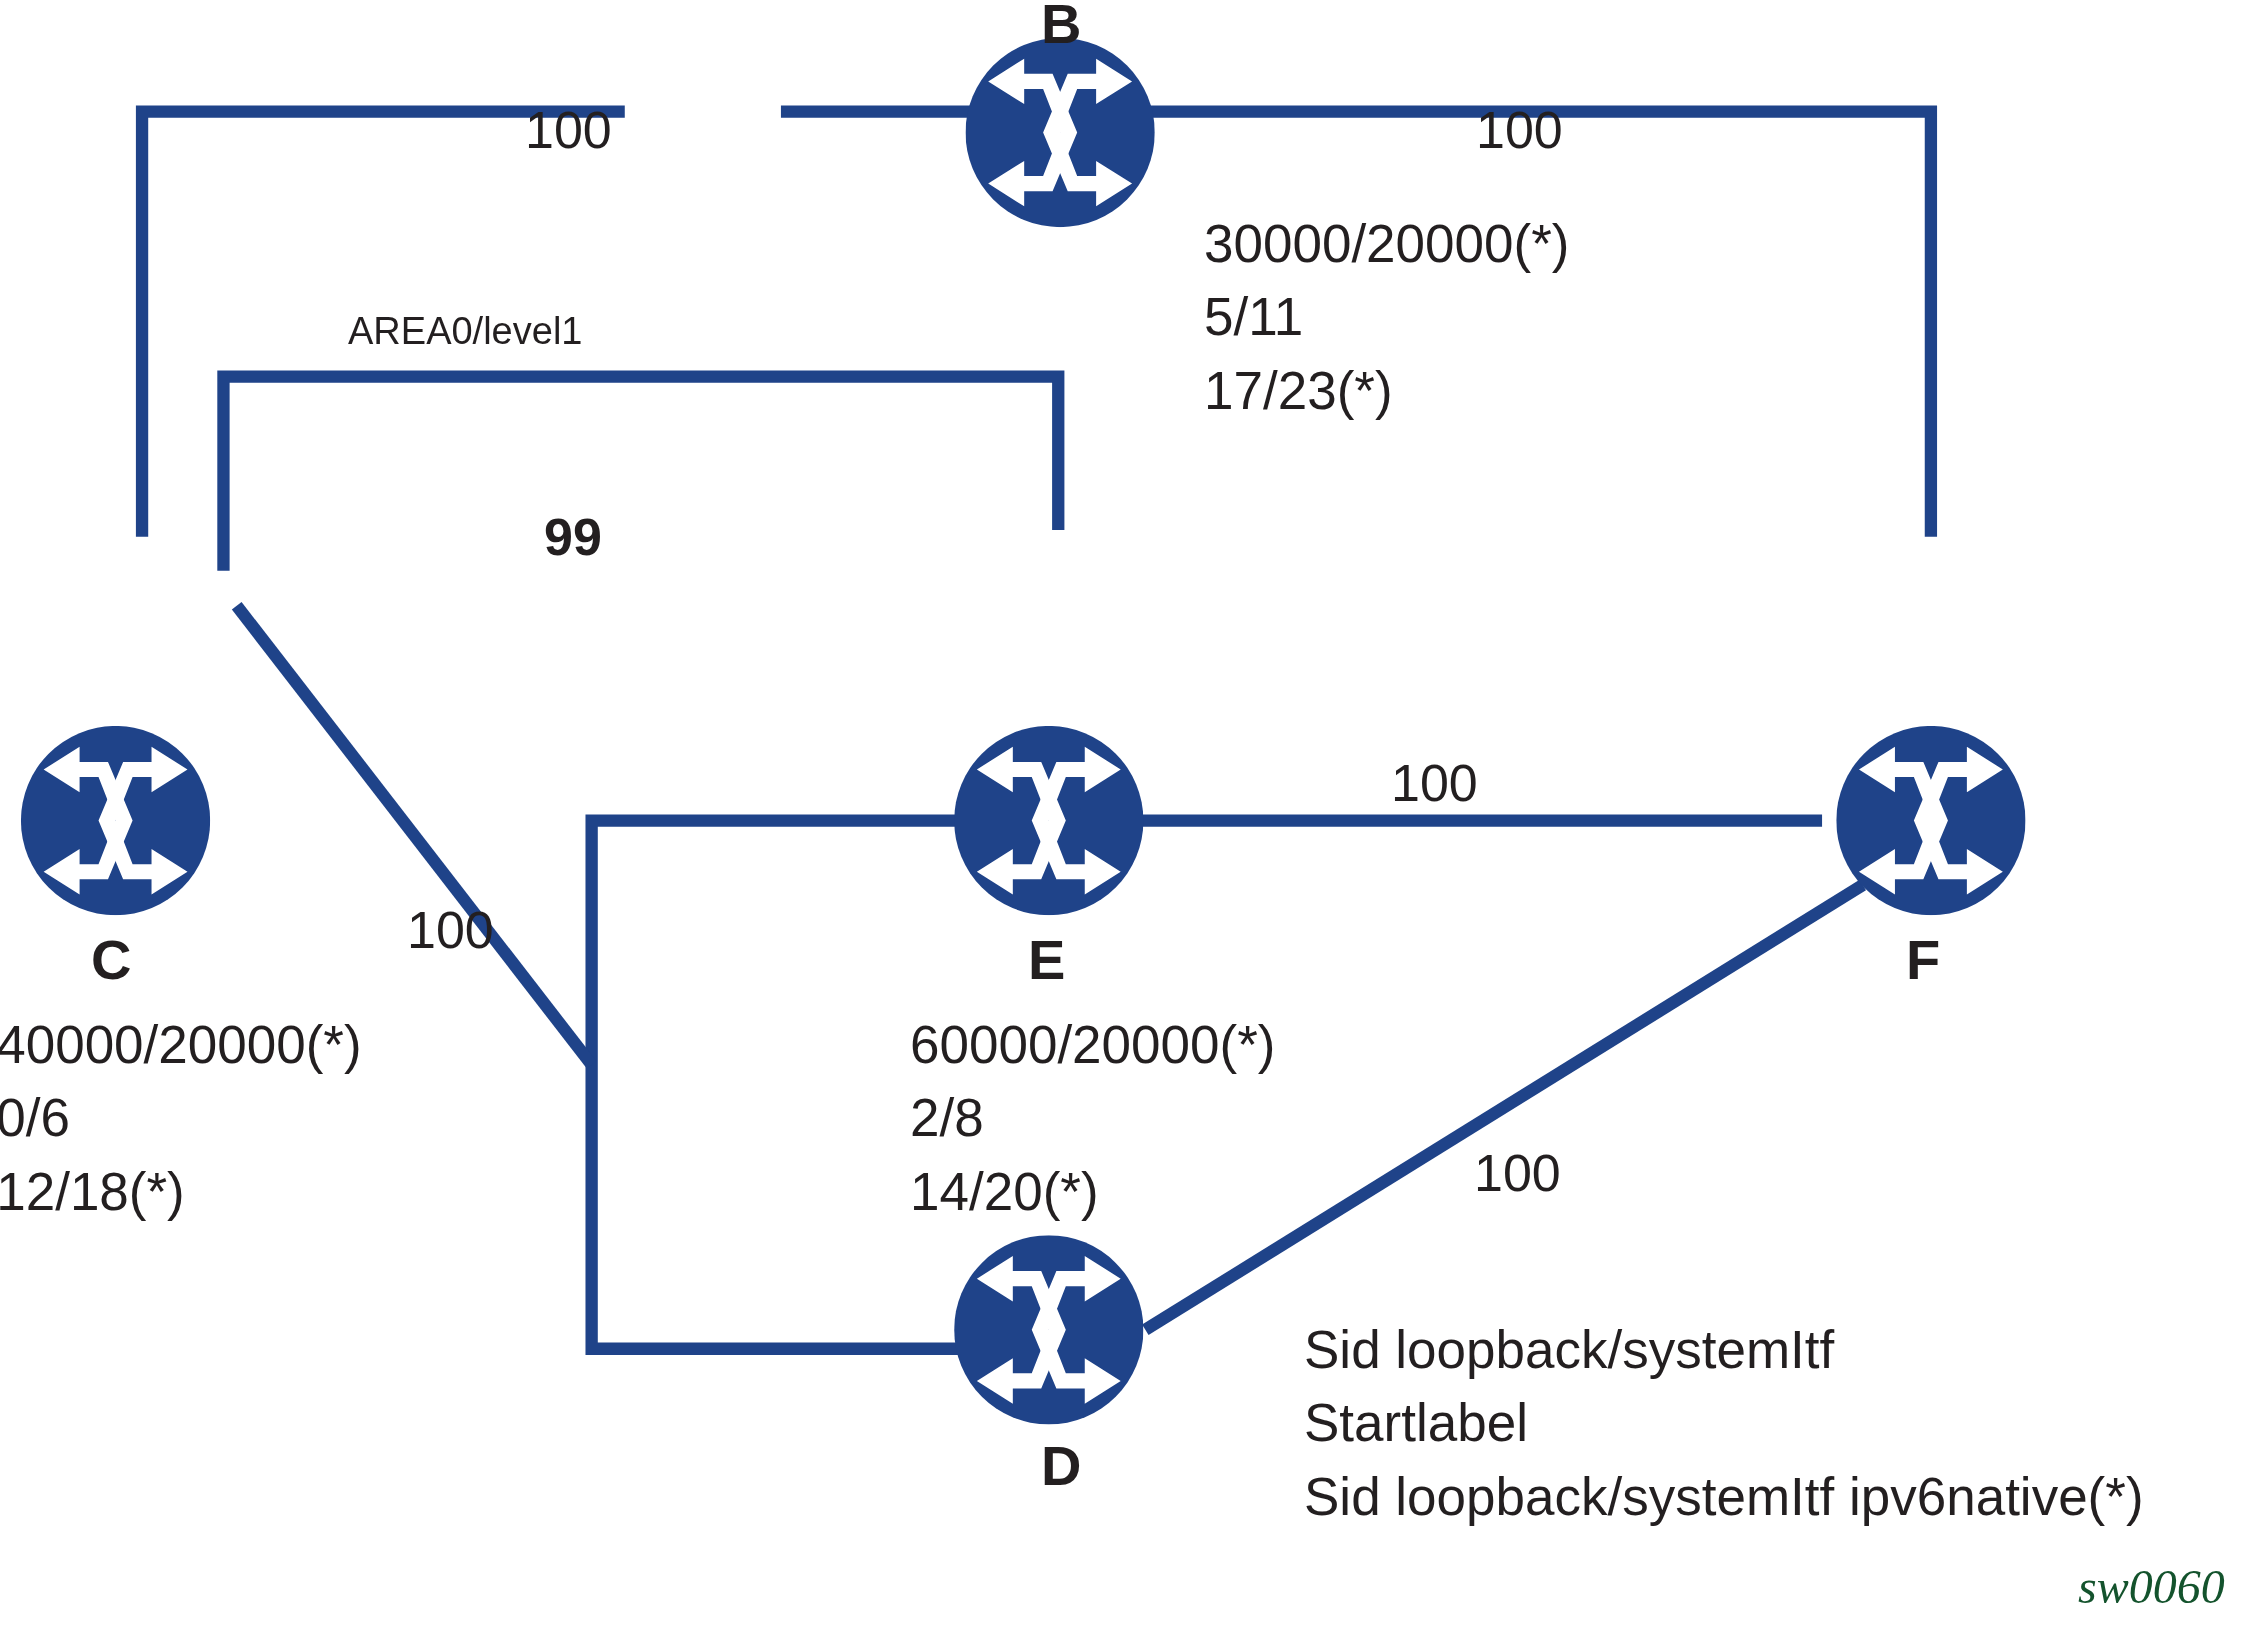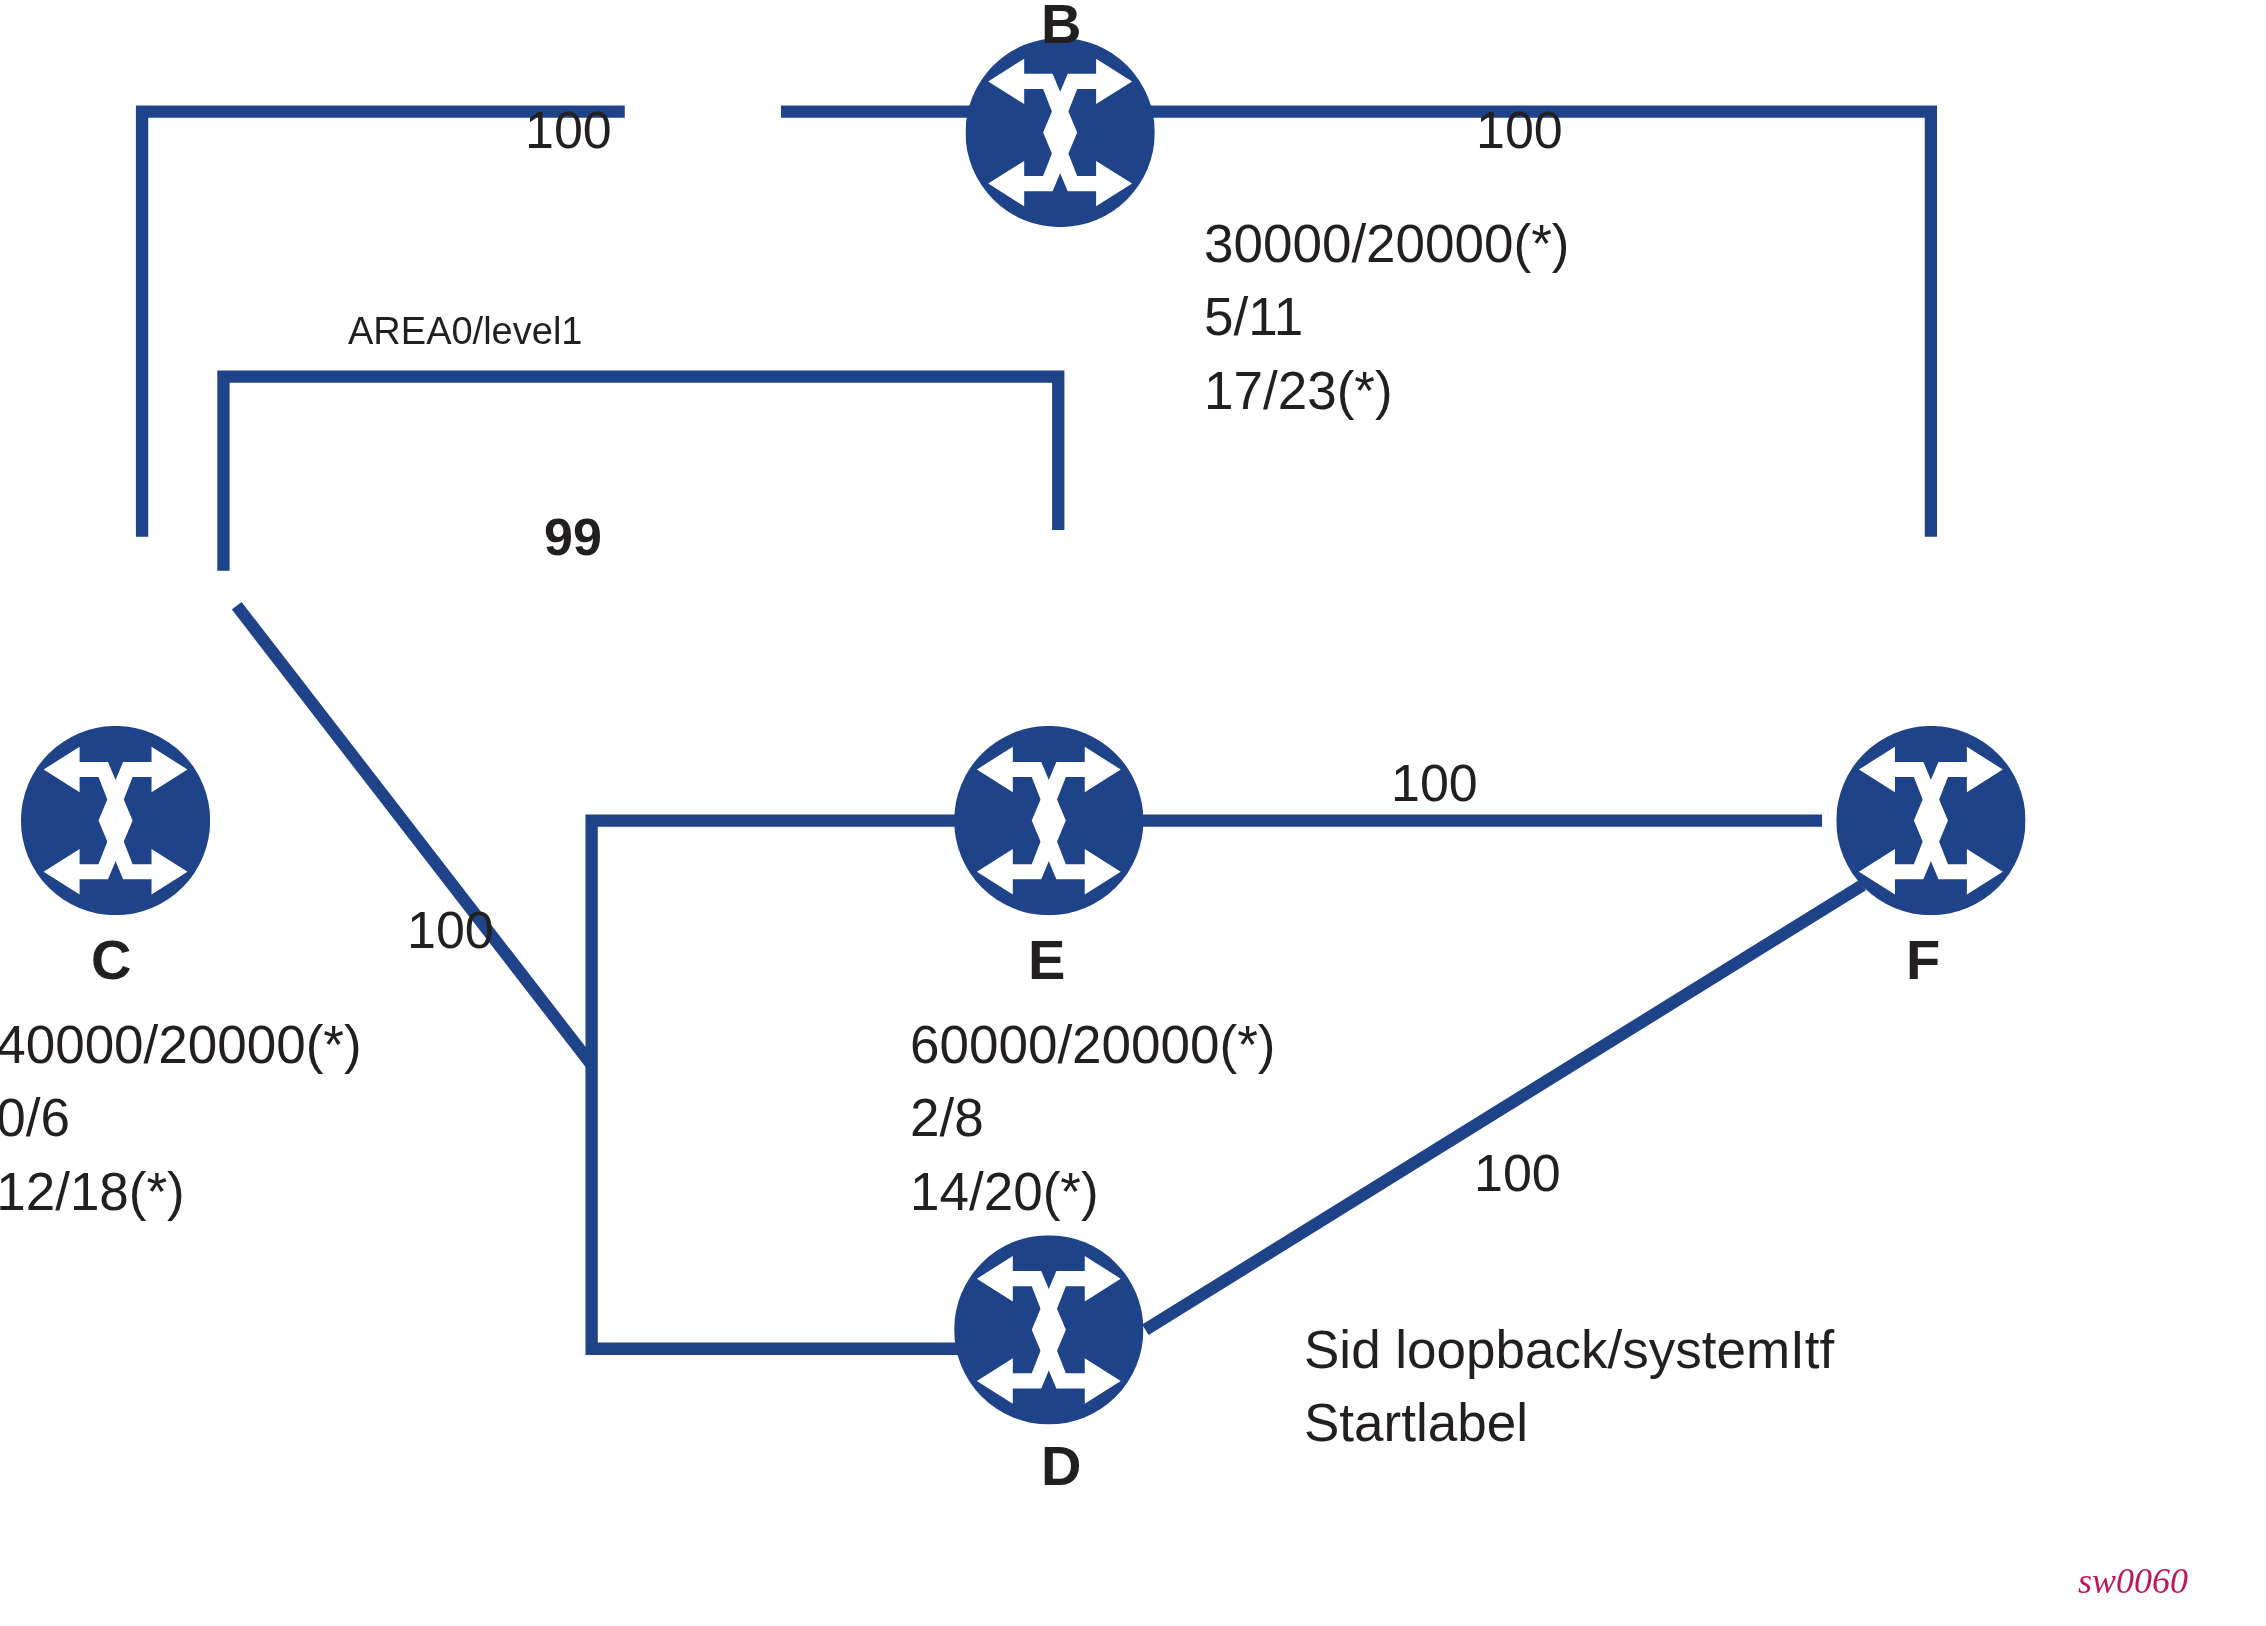--- a/index.html
+++ b/index.html
@@ -50,23 +50,23 @@
     font-size: 53px;
     font-weight: normal;
   }
   .legend-line {
     font-size: 53px;
     font-weight: normal;
   }
   .watermark {
     font-family: "Liberation Serif", serif;
     font-style: italic;
-    font-size: 36px;
+    font-size: 48px;
     font-weight: normal;
-    color: #be185d;
+    color: #14532d;
   }
   .node-details {
     position: absolute;
   }
   .node-details .detail-line {
     position: static;
     display: block;
     margin-bottom: 12.3px;
   }
   .legend-block {
@@ -174,18 +174,19 @@
 
   <div class="txt cost-label" style="left:1391px; top:757px;">100</div>
 
   <div class="txt cost-label" style="left:1474px; top:1147px;">100</div>
 
   <div class="txt area-label" style="left:348px; top:312px;">AREA0/level1</div>
 
   <div class="legend-block" style="left:1304px; top:1319px;">
     <span class="legend-line">Sid loopback/systemItf</span>
     <span class="legend-line">Startlabel</span>
+    <span class="legend-line">Sid loopback/systemItf ipv6native(*)</span>
   </div>
 
   <div class="txt watermark" style="left:2078px; top:1563px;">sw0060</div>
 
 </div>
 
 
 </body></html>

